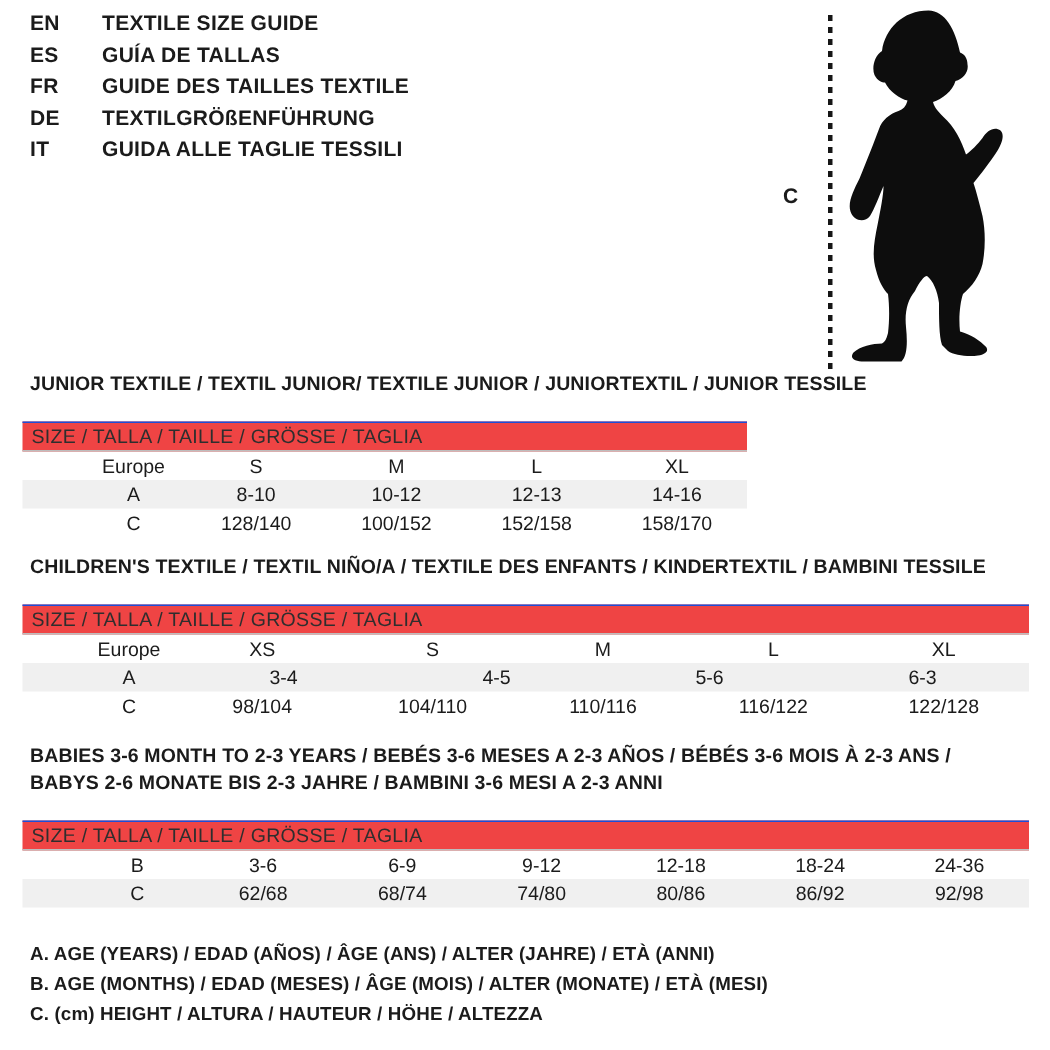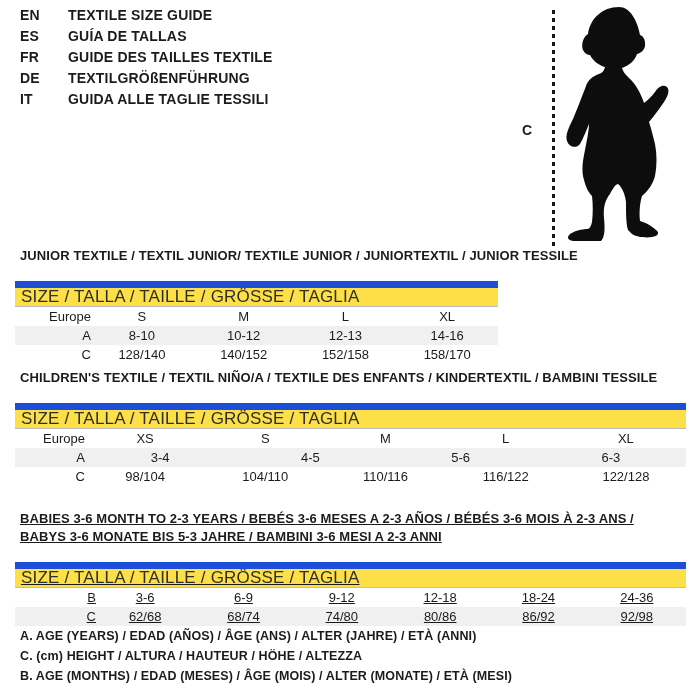--- a/index.html
+++ b/index.html
@@ -17,31 +17,31 @@
     position:absolute;left:552px;top:10px;width:3px;height:237px;
     background:repeating-linear-gradient(to bottom,#161616 0 4px,transparent 4px 8px);
   }
   .measure-c{position:absolute;left:522px;top:122px;font-weight:700;font-size:14px;}
   .silhouette{position:absolute;left:556px;top:4px;}
   
   .section{position:absolute;left:15px;}
   .section-title{margin-left:5px;font-weight:700;font-size:13px;letter-spacing:.1px;}
   .title-line{height:18px;line-height:18px;white-space:nowrap;}
   .size-header{
-    background:#fde047;border-top:7px solid #1d4ed8;border-bottom:1px solid #bdbdbd;
-    height:18px;line-height:18px;padding-left:6px;font-size:17px;color:#2e2e2e;
+    background:#ef4444;border-top:1px solid #1d4ed8;border-bottom:1px solid #bdbdbd;
+    height:18px;line-height:18px;padding-left:6px;font-size:13px;color:#2e2e2e;
     letter-spacing:.2px;
   }
   .trow{display:flex;height:19px;line-height:19px;font-size:13px;}
   .trow.shaded{background:#f0f0f0;}
-  .label-cell{padding-left:6px;text-align:right;flex:0 0 auto;}
+  .label-cell{padding-left:6px;text-align:center;flex:0 0 auto;margin-left:33px;}
   .cell{flex:1 1 0;text-align:center;}
   #section-1{top:247px;width:483px;}
   #section-2{top:369px;width:671px;}
-  #section-3{top:510px;width:671px;text-decoration:underline;}
+  #section-3{top:495px;width:671px;}
   #section-1 .section-title,#section-2 .section-title{margin-bottom:16px;}
   #section-3 .section-title{margin-bottom:16px;}
   #section-1 .label-cell{width:70px;}
   #section-2 .label-cell{width:64px;}
   #section-3 .label-cell{width:75px;}
   
   .footnotes{position:absolute;left:20px;top:626px;}
   .footnote{height:20px;line-height:20px;font-weight:700;font-size:12.5px;letter-spacing:.1px;}
 </style>
 </head>
@@ -137,21 +137,21 @@
         <div class="trow shaded">
           <span class="label-cell">A</span>
           <span class="cell">8-10</span>
           <span class="cell">10-12</span>
           <span class="cell">12-13</span>
           <span class="cell">14-16</span>
         </div>
         <div class="trow">
           <span class="label-cell">C</span>
           <span class="cell">128/140</span>
-          <span class="cell">140/152</span>
+          <span class="cell">100/152</span>
           <span class="cell">152/158</span>
           <span class="cell">158/170</span>
         </div>
       </div>
     </div>
   <div class="section" id="section-2">
       <div class="section-title">
         <div class="title-line">CHILDREN'S TEXTILE / TEXTIL NIÑO/A / TEXTILE DES ENFANTS / KINDERTEXTIL / BAMBINI TESSILE</div>
       </div>
       <div class="size-header">SIZE / TALLA / TAILLE / GRÖSSE / TAGLIA</div>
@@ -177,21 +177,21 @@
           <span class="cell">104/110</span>
           <span class="cell">110/116</span>
           <span class="cell">116/122</span>
           <span class="cell">122/128</span>
         </div>
       </div>
     </div>
   <div class="section" id="section-3">
       <div class="section-title">
         <div class="title-line">BABIES 3-6 MONTH TO 2-3 YEARS / BEBÉS 3-6 MESES A 2-3 AÑOS / BÉBÉS 3-6 MOIS À 2-3 ANS /</div>
-        <div class="title-line">BABYS 3-6 MONATE BIS 5-3 JAHRE / BAMBINI 3-6 MESI A 2-3 ANNI</div>
+        <div class="title-line">BABYS 2-6 MONATE BIS 2-3 JAHRE / BAMBINI 3-6 MESI A 2-3 ANNI</div>
       </div>
       <div class="size-header">SIZE / TALLA / TAILLE / GRÖSSE / TAGLIA</div>
       <div>
         <div class="trow">
           <span class="label-cell">B</span>
           <span class="cell">3-6</span>
           <span class="cell">6-9</span>
           <span class="cell">9-12</span>
           <span class="cell">12-18</span>
           <span class="cell">18-24</span>
@@ -204,17 +204,17 @@
           <span class="cell">74/80</span>
           <span class="cell">80/86</span>
           <span class="cell">86/92</span>
           <span class="cell">92/98</span>
         </div>
       </div>
     </div>
 
   <div class="footnotes">
       <div class="footnote">A. AGE (YEARS) / EDAD (AÑOS) / ÂGE (ANS) / ALTER (JAHRE) / ETÀ (ANNI)</div>
+      <div class="footnote">B. AGE (MONTHS) / EDAD (MESES) / ÂGE (MOIS) / ALTER (MONATE) / ETÀ (MESI)</div>
       <div class="footnote">C. (cm) HEIGHT / ALTURA / HAUTEUR / HÖHE / ALTEZZA</div>
-      <div class="footnote">B. AGE (MONTHS) / EDAD (MESES) / ÂGE (MOIS) / ALTER (MONATE) / ETÀ (MESI)</div>
     </div>
 
 </div>
 
 </body></html>

